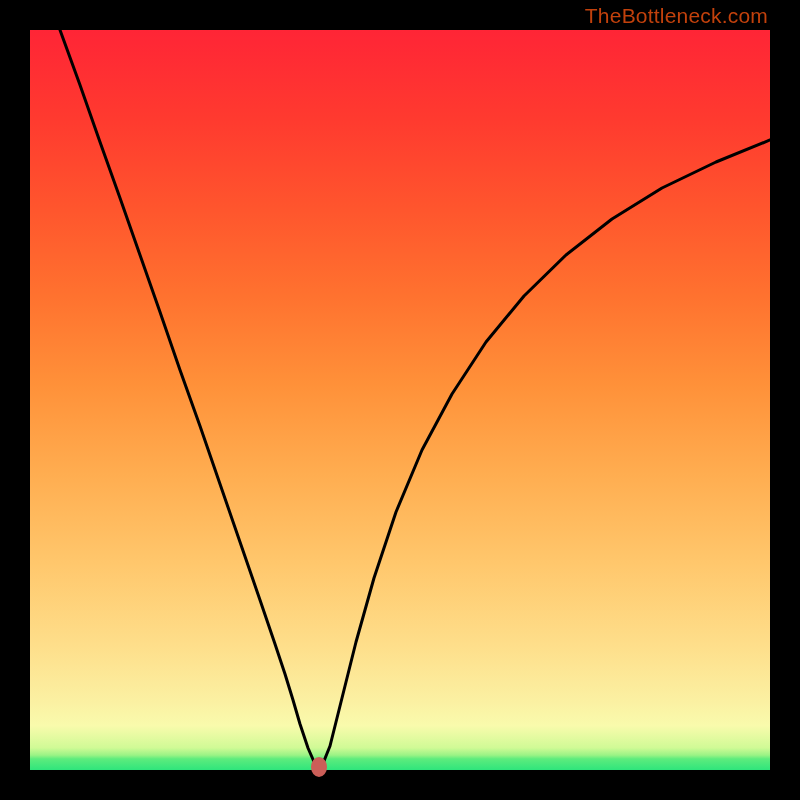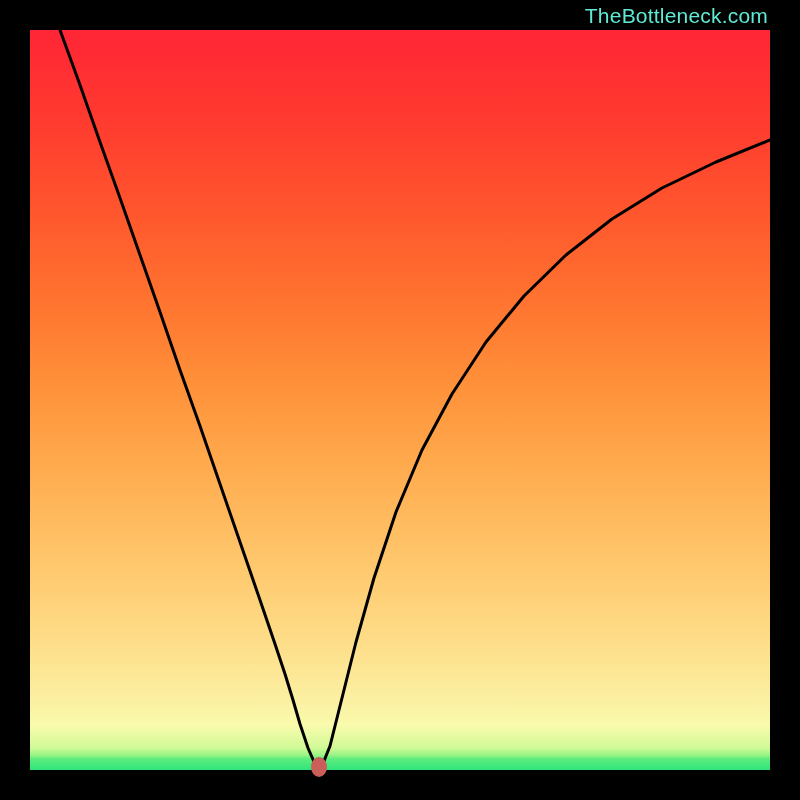--- a/index.html
+++ b/index.html
@@ -38,21 +38,21 @@
       #ff3a2f 88%,
       #ff2536 100%
     );
   }
   .attribution {
     position: absolute;
     top: 4px;
     right: 32px;
     font-family: Arial, Helvetica, sans-serif;
     font-size: 21px;
-    color: #5eead4;
+    color: #c2410c;
     letter-spacing: 0.2px;
   }
   .curve {
     position: absolute;
     left: 0;
     top: 0;
   }
   .marker {
     position: absolute;
     width: 16px;

